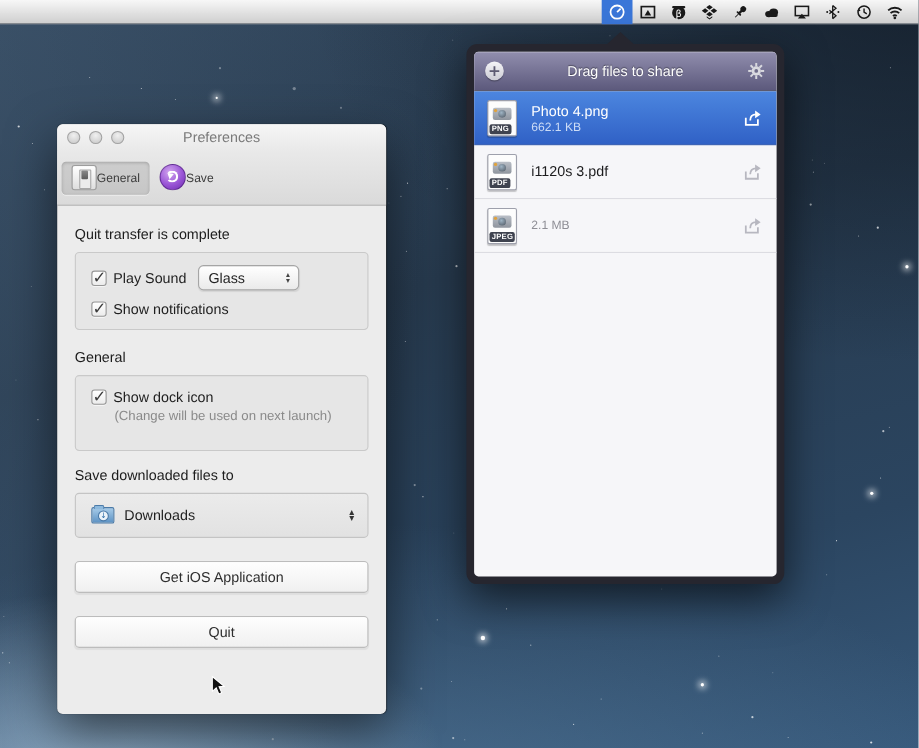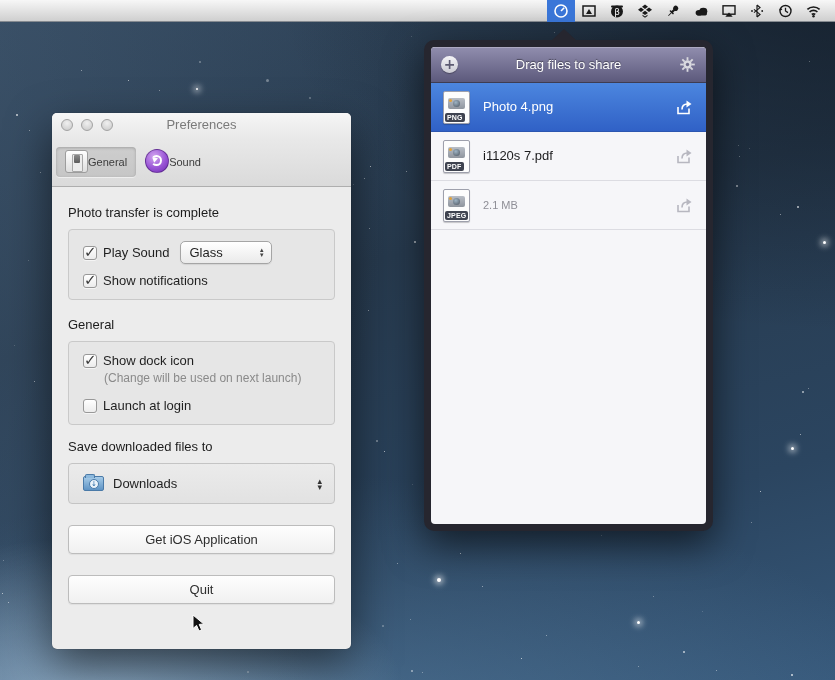--- a/index.html
+++ b/index.html
@@ -375,26 +375,26 @@
 
   <div class="toolbar">
     <div class="tool-item selected">
       <span class="switch-icon"></span>
       <span>General</span>
     </div>
     <div class="tool-item">
       <span class="about-icon">
           <span class="about-arrow"></span>
         </span>
-      <span>Sound</span>
+      <span>Save</span>
     </div>
   </div>
 
   <div class="content">
-    <div class="section-label">Photo transfer is complete</div>
+    <div class="section-label">Quit transfer is complete</div>
     <div class="groupbox">
       <div class="cb-row" style="margin-bottom:9px;">
         <span class="checkbox checked">
           <span class="mark glyph">✓</span>
         </span>
         <span class="cb-label">Play Sound</span>
         <span class="select">
           <span>Glass</span>
           <span class="stepper">
             <span class="glyph">▴</span>
@@ -412,26 +412,20 @@
 
     <div class="section-label" style="margin-top:17px;">General</div>
     <div class="groupbox">
       <div class="cb-row">
         <span class="checkbox checked">
           <span class="mark glyph">✓</span>
         </span>
         <span class="cb-label">Show dock icon</span>
       </div>
       <div class="note">(Change will be used on next launch)</div>
-      <div class="cb-row">
-        <span class="checkbox">
-          
-        </span>
-        <span class="cb-label">Launch at login</span>
-      </div>
     </div>
 
     <div class="section-label" style="">Save downloaded files to</div>
     <div class="bigselect">
       <span class="folder">
         <span class="badge glyph">↓</span>
       </span>
       <span>Downloads</span>
       <span class="stepper">
         <span class="glyph">▴</span>
@@ -474,37 +468,38 @@
 
     <div class="file-list">
 
       <div class="file-row selected">
         <span class="doc">
           <span class="cam"></span>
           <span class="type-badge">PNG</span>
         </span>
         <span class="file-texts">
           <div class="file-name">Photo 4.png</div>
+          <div class="file-size">662.1 KB</div>
         </span>
         <span class="share-btn">
           <svg width="20" height="17" viewBox="0 0 20 17">
             <path d="M4 8 v6.5 h11 v-5" fill="none" stroke="currentColor" stroke-width="1.6"></path>
             <path d="M8 10.5 C8 6.2 10.5 5 13.5 5" fill="none" stroke="currentColor" stroke-width="1.6"></path>
             <path d="M12.5 1.5 L17.5 5 L12.5 8.5 Z" fill="currentColor"></path>
           </svg>
         </span>
       </div>
 
       <div class="file-row">
         <span class="doc">
           <span class="cam"></span>
           <span class="type-badge">PDF</span>
         </span>
         <span class="file-texts">
-          <div class="file-name">i1120s 7.pdf</div>
+          <div class="file-name">i1120s 3.pdf</div>
         </span>
         <span class="share-btn">
           <svg width="20" height="17" viewBox="0 0 20 17">
             <path d="M4 8 v6.5 h11 v-5" fill="none" stroke="currentColor" stroke-width="1.6"></path>
             <path d="M8 10.5 C8 6.2 10.5 5 13.5 5" fill="none" stroke="currentColor" stroke-width="1.6"></path>
             <path d="M12.5 1.5 L17.5 5 L12.5 8.5 Z" fill="currentColor"></path>
           </svg>
         </span>
       </div>
 

